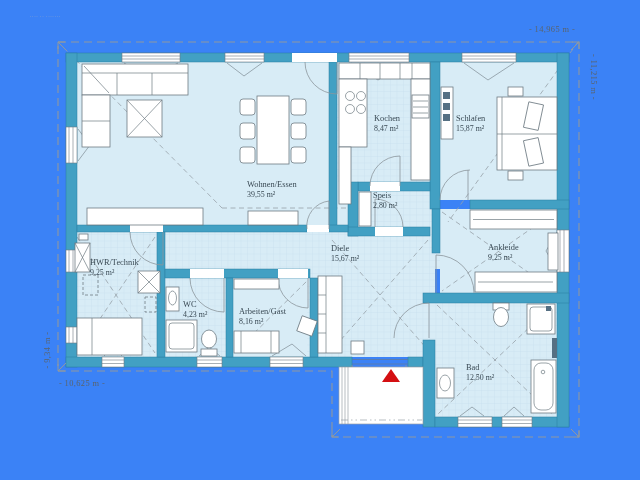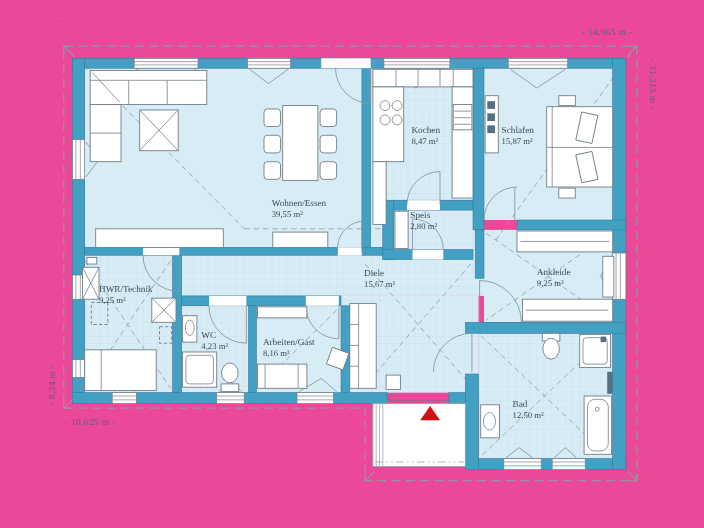--- a/index.html
+++ b/index.html
@@ -1,16 +1,16 @@
 <!DOCTYPE html>
 <html><head>
 <meta charset="utf-8">
 <style>
   html,body{margin:0;padding:0;background:#ffffff;}
-  #stage{position:relative;width:640px;height:480px;background:#ec4899;overflow:hidden;
+  #stage{position:relative;width:640px;height:480px;background:#3b82f6;overflow:hidden;
          font-family:"Liberation Serif", "DejaVu Serif", serif;}
   svg{position:absolute;left:0;top:0;}
   .wall{fill:#42a0c3;stroke:#2a7ea1;stroke-width:.5;}
   .floor{fill:#d8ecf6;}
   .tiled{fill:url(#tiles);}
   .furn{fill:#ffffff;stroke:#6e7b83;stroke-width:.8;}
   .furnln{fill:none;stroke:#6e7b83;stroke-width:.7;}
   .dashedfurn{fill:none;stroke:#6e7b83;stroke-width:.8;stroke-dasharray:3 2;}
   .roofln{fill:none;stroke:#97a1a8;stroke-width:.8;stroke-dasharray:5 3.5;}
   .outline{fill:none;stroke:#8f98a0;stroke-width:1.1;stroke-dasharray:8 5;}

